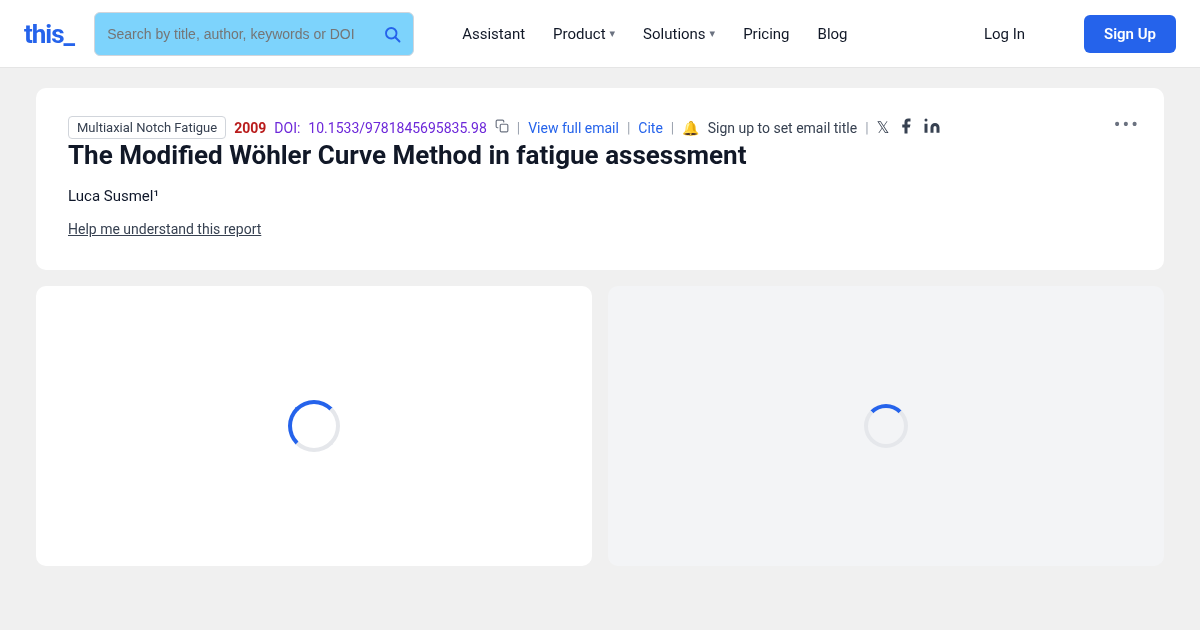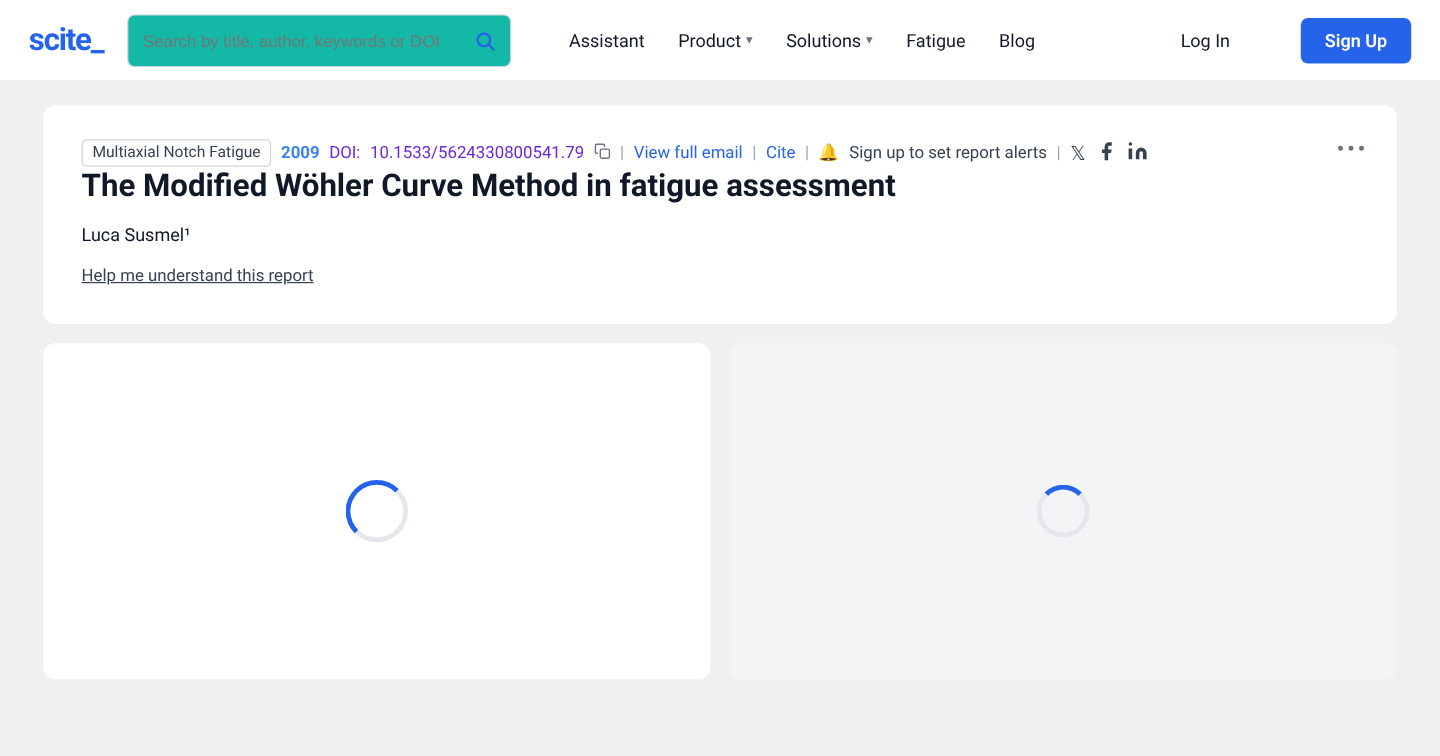--- a/index.html
+++ b/index.html
@@ -24,21 +24,21 @@
     }
     .logo span { color: #2563eb; }
     .search-bar {
       display: flex;
       align-items: center;
       border: 1.5px solid #d1d5db;
       border-radius: 6px;
       padding: 0 12px;
       height: 44px;
       width: 320px;
-      background: #14b8a6;
+      background: #7dd3fc;
       gap: 8px;
     }
     .search-bar input {
       border: none;
       outline: none;
       font-size: 14px;
       color: #374151;
       width: 100%;
       background: transparent;
     }
@@ -105,21 +105,21 @@
       border: 1px solid #d1d5db;
       border-radius: 4px;
       padding: 3px 8px;
       font-size: 13px;
       color: #374151;
       white-space: nowrap;
     }
     .meta-year {
       font-size: 14px;
       font-weight: 700;
-      color: #3b82f6;
+      color: #b91c1c;
     }
     .meta-doi {
       font-size: 14px;
       color: #6d28d9;
     }
     .meta-copy-icon {
       cursor: pointer;
       color: #6b7280;
       font-size: 14px;
     }
@@ -205,21 +205,21 @@
       border-top-color: #2563eb;
       border-radius: 50%;
       animation: spin 0.9s linear infinite;
     }
   </style>
 </head>
 <body>
 
 <nav class="navbar">
   <div class="logo">
-    <span>scite</span><span>_</span>
+    <span>this</span><span>_</span>
   </div>
 
   <div class="search-bar">
     <input type="text" placeholder="Search by title, author, keywords or DOI" style="">
     <svg class="search-icon-svg" width="18" height="18" viewBox="0 0 24 24" fill="none" stroke="#2563eb" stroke-width="2.5" stroke-linecap="round" stroke-linejoin="round">
       <circle cx="11" cy="11" r="7"></circle>
       <line x1="17" y1="17" x2="22" y2="22"></line>
     </svg>
   </div>
 
@@ -229,21 +229,21 @@
     </div>
     <div class="nav-item">
       <span>Product</span>
       <span class="nav-chevron">▾</span>
     </div>
     <div class="nav-item">
       <span>Solutions</span>
       <span class="nav-chevron">▾</span>
     </div>
     <div class="nav-item">
-      <span>Fatigue</span>
+      <span>Pricing</span>
     </div>
     <div class="nav-item">
       <span>Blog</span>
     </div>
   </div>
 
   <div class="nav-spacer"></div>
 
   <div class="nav-login">Log In</div>
   <div class="nav-signup">Sign Up</div>
@@ -253,34 +253,34 @@
 
   <div class="article-card">
 
     <div class="more-btn">•••</div>
 
     
     <div class="article-meta">
       <span class="meta-tag">Multiaxial Notch Fatigue</span>
       <span class="meta-year">2009</span>
       <span class="meta-doi">DOI:</span>
-      <span class="meta-doi">10.1533/5624330800541.79</span>
+      <span class="meta-doi">10.1533/9781845695835.98</span>
       <span class="meta-copy-icon" title="Copy DOI">
         <svg width="14" height="14" viewBox="0 0 24 24" fill="none" stroke="currentColor" stroke-width="2" stroke-linecap="round" stroke-linejoin="round">
           <rect x="9" y="9" width="13" height="13" rx="2" ry="2"></rect>
           <path d="M5 15H4a2 2 0 01-2-2V4a2 2 0 012-2h9a2 2 0 012 2v1"></path>
         </svg>
       </span>
       <span class="meta-sep">|</span>
       <a class="meta-link">View full email</a>
       <span class="meta-sep">|</span>
       <a class="meta-link">Cite</a>
       <span class="meta-sep">|</span>
       <span class="meta-bell">🔔</span>
-      <span class="meta-alert-text">Sign up to set report alerts</span>
+      <span class="meta-alert-text">Sign up to set email title</span>
       <span class="meta-sep">|</span>
       <div class="meta-social">
         <span class="social-icon">𝕏</span>
         <span class="social-icon">
           <svg width="18" height="18" viewBox="0 0 24 24" fill="#374151">
             <path d="M18 2h-3a5 5 0 00-5 5v3H7v4h3v8h4v-8h3l1-4h-4V7a1 1 0 011-1h3z"></path>
           </svg>
         </span>
         <span class="social-icon">
           <svg width="18" height="18" viewBox="0 0 24 24" fill="#374151">

